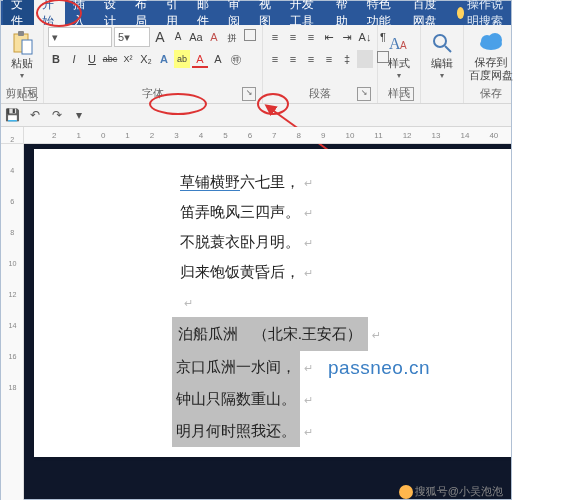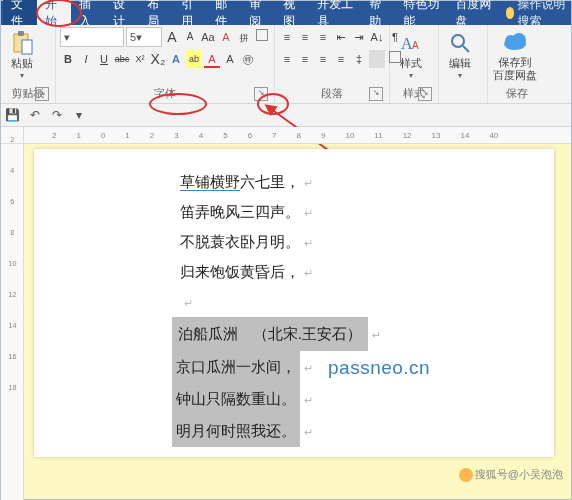--- a/index.html
+++ b/index.html
@@ -1,16 +1,16 @@
 <!DOCTYPE html>
 <html><head>
 <meta charset="utf-8">
 <style>
 html,body{margin:0;padding:0;font-family:"Microsoft YaHei","SimSun",sans-serif;font-size:12px;background:#fff;overflow:hidden}
-.win{width:572px;height:500px;position:relative;background:#fef9c3;border:1px solid #b0c0d4;box-sizing:border-box}
+.win{width:512px;height:500px;position:relative;background:#0f172a;border:1px solid #b0c0d4;box-sizing:border-box}
 
 .menu{height:24px;background:#2a579a;display:flex;align-items:center;padding-left:2px}
 .menu-item{color:#fff;font-size:12px;padding:4px 8px;cursor:default}
 .menu-item.file{background:#1e4b87}
 .menu-item.active{background:#f3f3f3;color:#2a579a}
 .menu .tell{margin-left:6px;display:flex;align-items:center;gap:3px;color:#dfe9f5}
 .menu .bulb{width:12px;height:12px;border-radius:50%;background:#ffd25e;display:inline-block}
 
 .ribbon{height:78px;background:#f3f3f3;border-bottom:1px solid #d6d6d6;display:flex;align-items:stretch;position:relative}
 .group{border-right:1px solid #e1e1e1;display:flex;flex-direction:column;justify-content:space-between;padding:2px 4px 0}
@@ -51,21 +51,21 @@
 .center{text-align:center}
 .pline{padding-left:146px}
 .ret{color:#bbb;font-size:11px;margin-left:4px}
 .underline{border-bottom:1px solid #3b7fc4}
 .wm{position:absolute;left:304px;top:230px;color:#3b7fc4;font-size:19px;letter-spacing:.5px}
 .sel{display:inline-block;background:#bfbfbf;color:#222;padding:0 2px}
 .selrow{padding-left:138px}
 .selrow .sel{padding:1px 4px}
 .sel-title{margin-left:138px;background:#bfbfbf;display:inline-block;padding:2px 6px}
 .corner{position:absolute;left:0;top:0;width:22px;height:16px;background:#f9f9f9;border-right:1px solid #ddd;border-bottom:1px solid #ddd}
-.footer-credit{position:absolute;right:8px;bottom:17px;font-size:11px;color:#888}
+.footer-credit{position:absolute;right:8px;bottom:0;font-size:11px;color:#888}
 .footer-credit .av{display:inline-block;width:14px;height:14px;border-radius:50%;background:#ffb74d;vertical-align:middle;margin-right:2px}
 </style>
 </head>
 <body>
 
 <div class="win">
 
   <div class="menu">
     <div class="menu-item file">文件</div>
     <div class="menu-item active">开始</div>
@@ -117,21 +117,21 @@
             <div class="tbtn" style="color:#c0504d">A</div>
             <div class="tbtn"><span style="font-size:9px">拼</span></div>
             <div class="tbtn"><span class="ic-rect" style="width:10px;height:10px"></span></div>
           </div>
           <div class="row">
             <div class="tbtn" style="font-weight:bold">B</div>
             <div class="tbtn" style="font-style:italic">I</div>
             <div class="tbtn" style="text-decoration:underline">U</div>
             <div class="tbtn" style="text-decoration:line-through;font-size:9px">abc</div>
             <div class="tbtn" style="font-size:9px">X²</div>
-            <div class="tbtn" style="font-size:14px">X₂</div>
+            <div class="tbtn" style="font-size:11px">X₂</div>
             <div class="tbtn" style="color:#4a7bb5;font-weight:bold">A</div>
             <div class="tbtn" style="background:#ffff80;font-size:9px">ab</div>
             <div class="tbtn" style="color:#d33;border-bottom:2px solid #d33;height:16px">A</div>
             <div class="tbtn">A</div>
             <div class="tbtn">㊕</div>
           </div>
         </div>
       </div>
       <div class="group-label"><span>字体</span><span class="launcher">↘</span></div>
     </div>

